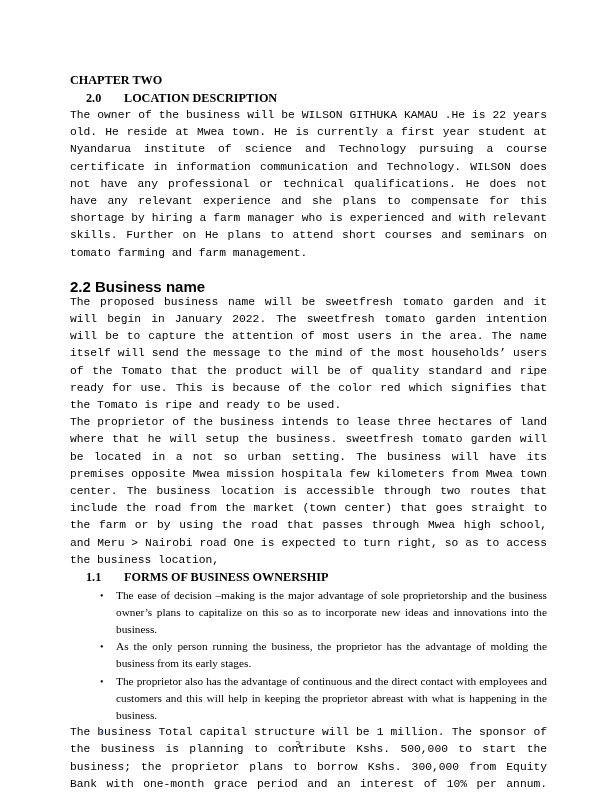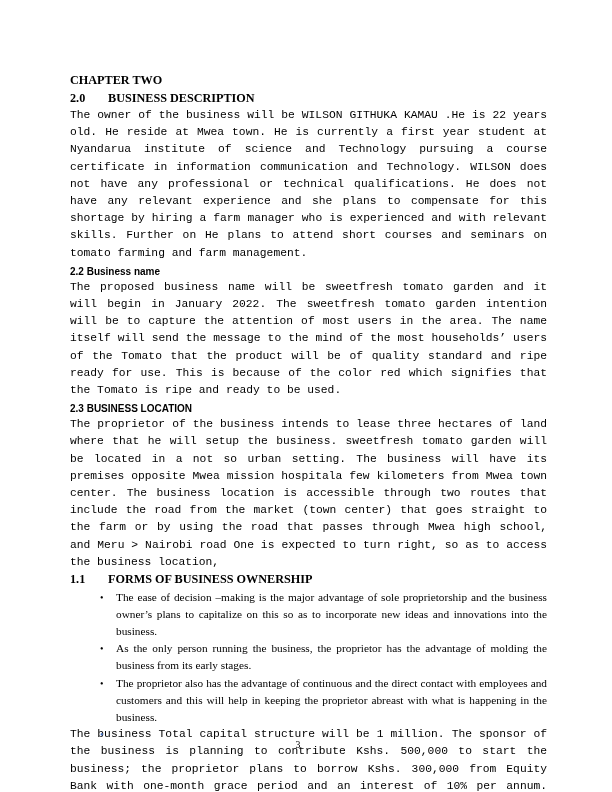--- a/index.html
+++ b/index.html
@@ -20,27 +20,28 @@
     width: 477px;
   }
   .h-main {
     font-weight: bold;
     font-size: 12.2px;
     line-height: 17.5px;
   }
   .h-main .h-num {
     display: inline-block;
     min-width: 38px;
+    margin-left: 16px;
   }
   .h-small {
     font-family: "Liberation Sans", sans-serif;
     font-weight: bold;
-    font-size: 10px;
+    font-size: 15px;
     line-height: 14px;
-    margin-top: 3px;
+    margin-top: 18px;
   }
   .para {
     font-size: 11.3px;
     line-height: 17.2px;
     text-align: justify;
     font-family: Liberation Mono, monospace;
   }
   .bullets {
     list-style: none;
     margin: 0;
@@ -71,31 +72,30 @@
 </style>
 </head>
 <body>
 
 <div class="page">
   <div class="content">
 
     <div class="h-main">CHAPTER TWO</div>
 
     <div class="h-main">
-      <span class="h-num">2.0</span><span>BUSINESS DESCRIPTION</span>
+      <span class="h-num">2.0</span><span>LOCATION DESCRIPTION</span>
     </div>
 
 
     <div class="para">The owner of the business will be WILSON GITHUKA KAMAU .He is 22 years old. He reside at Mwea town. He is currently a first year student at Nyandarua institute of science and Technology pursuing a course certificate in information communication and Technology. WILSON does not have any professional or technical qualifications. He does not have any relevant experience and she  plans to compensate for this shortage by hiring a farm manager who is experienced and with relevant skills. Further on He plans to attend short courses and seminars on tomato farming and farm management.</div>
 
     <div class="h-small">2.2 Business name</div>
 
     <div class="para">The proposed business name will be sweetfresh tomato garden and it will begin in January 2022. The sweetfresh tomato garden intention will be to capture the attention of most users in the area. The name itself will send the message to the mind of the most households’ users of the Tomato that the product will be of quality standard and ripe ready for use. This is because of the color red which signifies that the Tomato is ripe and ready to be used.</div>
 
-    <div class="h-small">2.3 BUSINESS LOCATION</div>
 
     <div class="para">The proprietor of the business intends to lease three hectares of land where that he will setup the business. sweetfresh tomato garden will be located in a not so urban setting. The business will have its premises opposite  Mwea mission hospitala few kilometers from Mwea town center. The business location is accessible through two routes that include the road from the market (town center) that goes straight to the farm or by using the road that passes through Mwea high school, and Meru &gt; Nairobi road One is expected to turn right, so as to access the business location,</div>
 
     <div class="h-main">
       <span class="h-num">1.1</span><span>FORMS OF BUSINESS OWNERSHIP</span>
     </div>
 
 
     <ul class="bullets">
       <li class="bullet">

